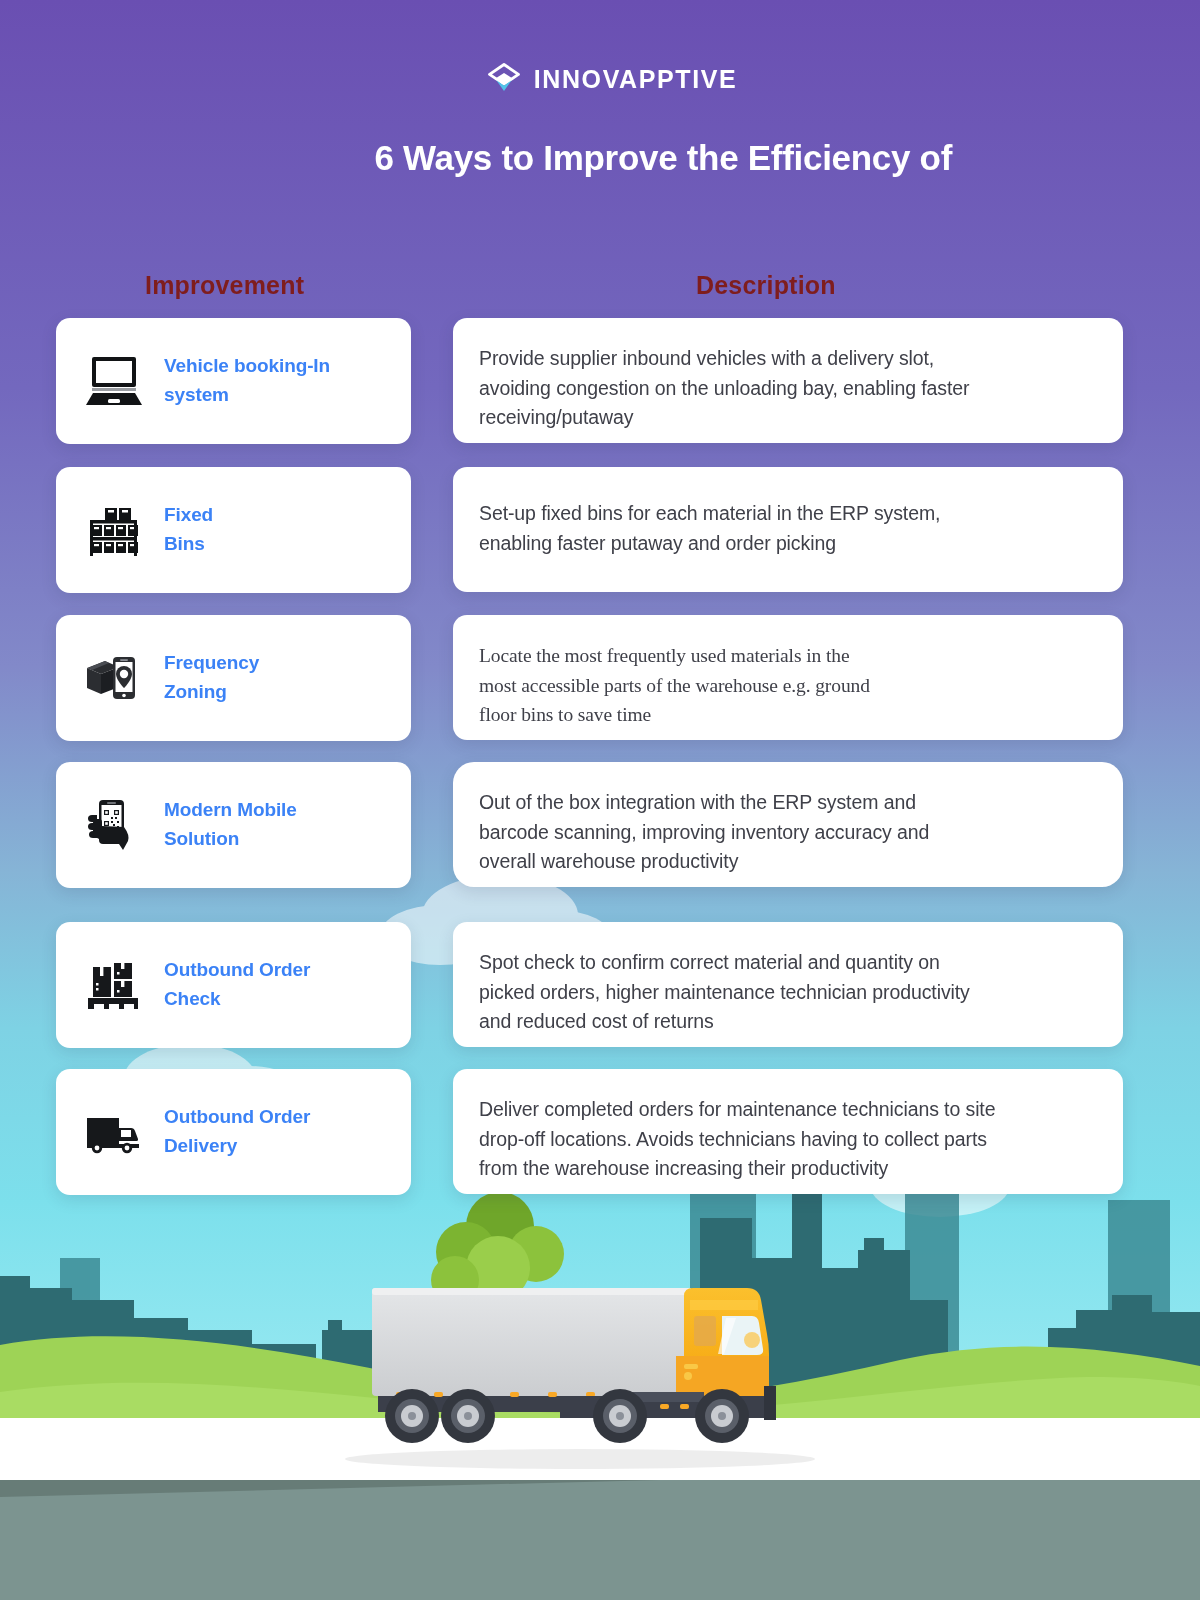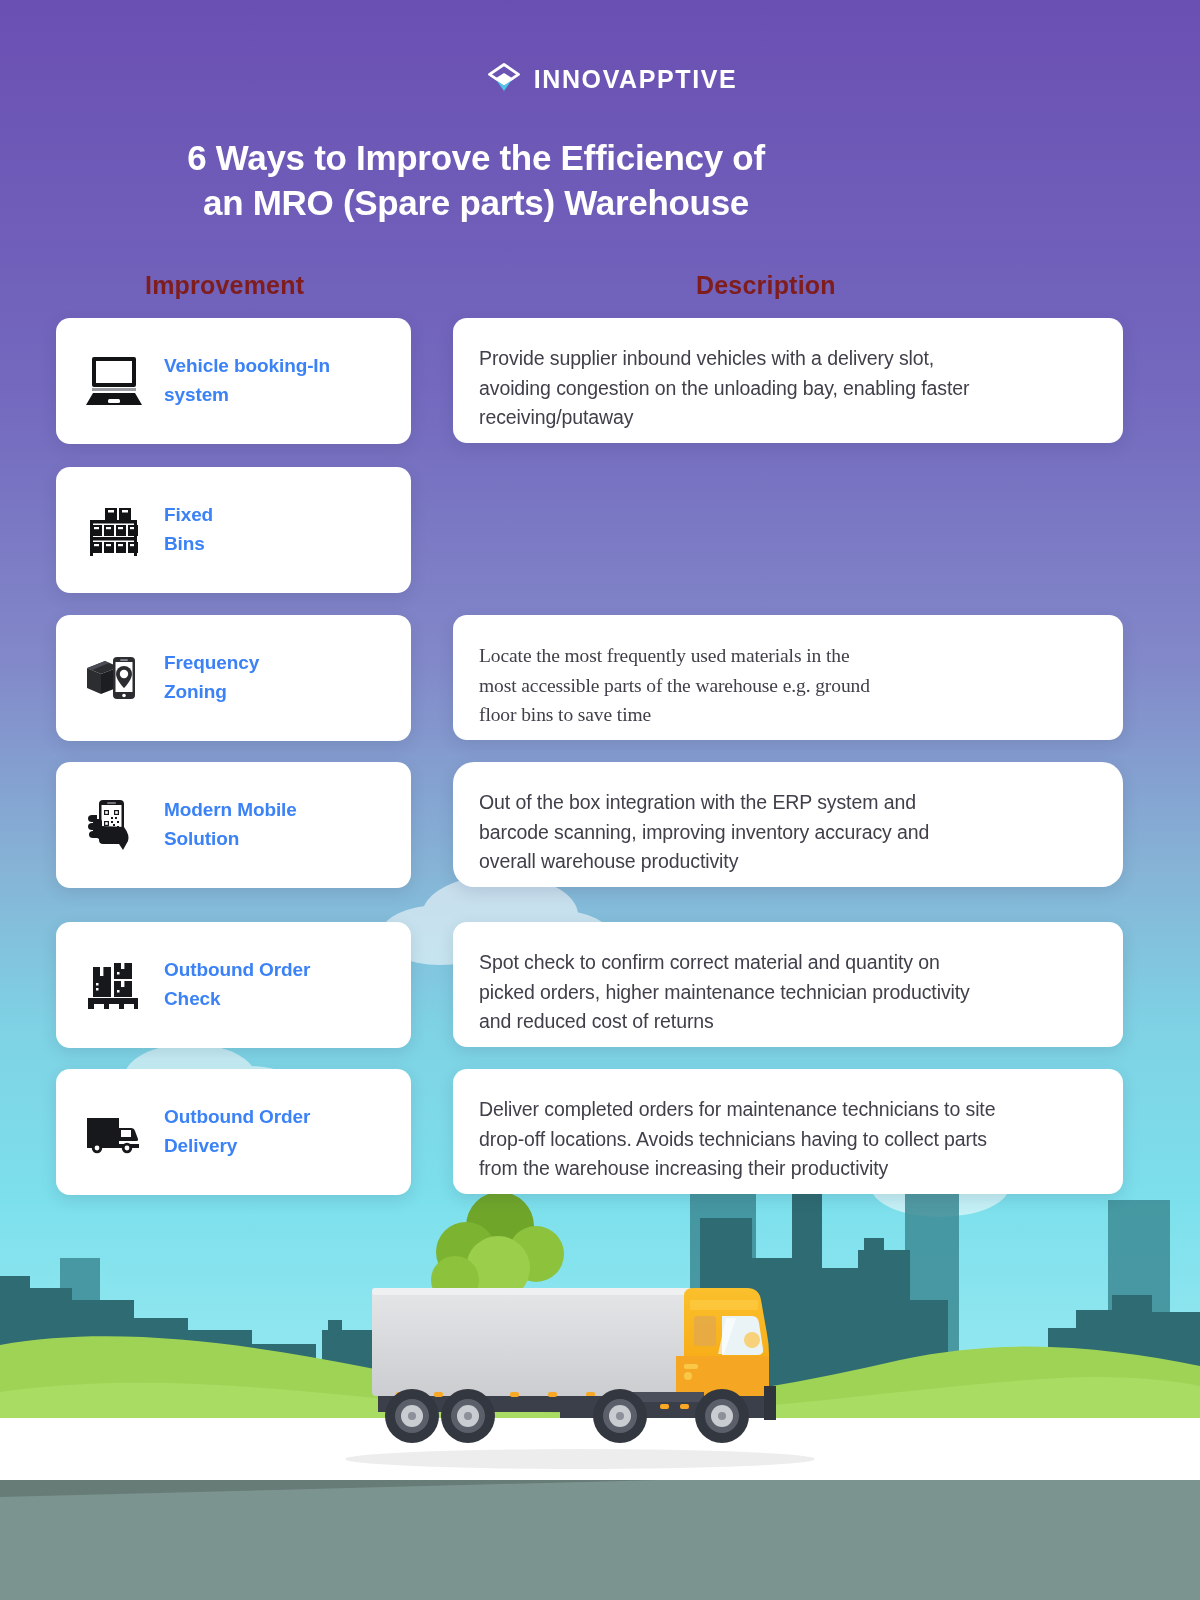--- a/index.html
+++ b/index.html
@@ -25,21 +25,21 @@
   .logo-mark{ width:34px; height:34px; display:block; }
   .logo-text{
     color:#ffffff; font-size:25px; font-weight:bold;
     letter-spacing:1.6px; line-height:1;
     font-family:"Liberation Sans", sans-serif;
   }
 
   
   .title{
     position:absolute; top:136px; left:0; width:952px;
-    text-align:center; color:#ffffff;
+    text-align:right; color:#ffffff;
     font-size:35px; font-weight:bold; line-height:1.28;
     letter-spacing:-0.3px;
   }
   .title .ln{ display:block; }
 
   
   .col-head{
     position:absolute; color:#7f1d1d;
     font-size:25px; font-weight:bold; letter-spacing:0.2px;
   }
@@ -248,21 +248,20 @@
     <svg class="logo-mark" viewBox="0 0 40 40">
       <path d="M20 3 L37 14.5 L20 26 L3 14.5 Z" fill="none" stroke="#ffffff" stroke-width="3.4" stroke-linejoin="round"></path>
       <path d="M20 13 L31 20 L20 27 L9 20 Z" fill="#ffffff"></path>
       <path d="M11 21.5 L20 27.5 L29 21.5 L20 34 Z" fill="#4FC3E8"></path>
     </svg>
     <div class="logo-text">INNOVAPPTIVE</div>
   </div>
 
   <div class="title">
     <span class="ln">6 Ways to Improve the Efficiency of</span>
-    <span class="ln">an MRO (Spare parts) Warehouse</span>
   </div>
 
   <div class="col-head" id="head-improvement">Improvement</div>
   <div class="col-head" id="head-description">Description</div>
 
   <div class="rows">
 
     <div class="row" style="height:149px;">
       <div class="card imp-card">
         <span class="imp-icon">
@@ -316,20 +315,26 @@
                 <rect x="47" y="42" width="5" height="2.2" fill="#ffffff"></rect>
               <rect x="7" y="18" width="3" height="36"></rect>
                 <rect x="51" y="18" width="3" height="36"></rect>
             </g>
           </svg>
         </span>
         <span class="imp-label">
           <span>Fixed</span><br><span>Bins</span>
         </span>
       </div>
+      <div class="card desc-card" style="min-height:125px;padding-top:32px;">
+        <div class="desc-text">
+          <span>Set-up fixed bins for each material in the ERP system,</span><br>
+          <span>enabling faster putaway and order picking</span>
+        </div>
+      </div>
     </div>
 
     <div class="row" style="height:147px;">
       <div class="card imp-card">
         <span class="imp-icon">
           <svg width="62" height="56" viewBox="0 0 62 56">
             <g fill="#2b2d31">
               <path d="M4 18 L22 11 L36 17 L18 24 Z"></path>
               <path d="M4 18 L18 24 L18 44 L4 38 Z"></path>
               <path d="M18 24 L36 17 L36 37 L18 44 Z" fill="#1c1e22"></path>

